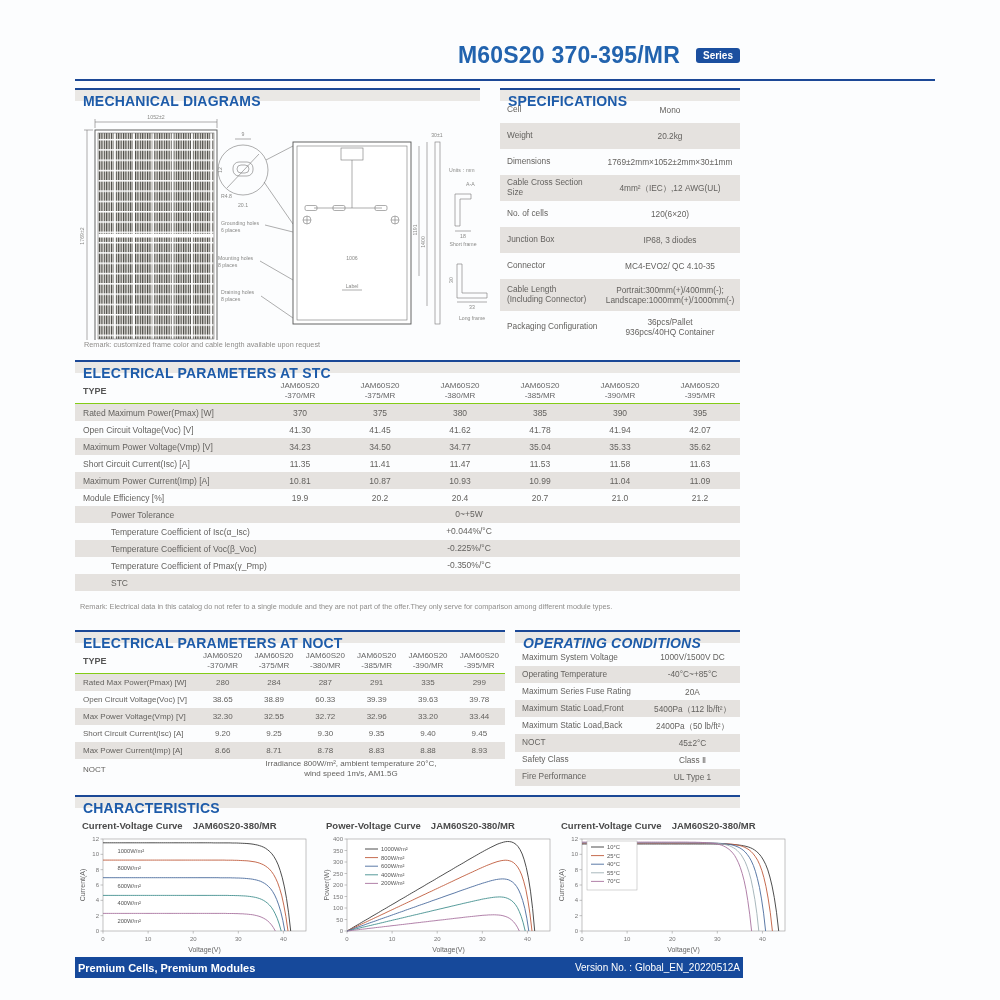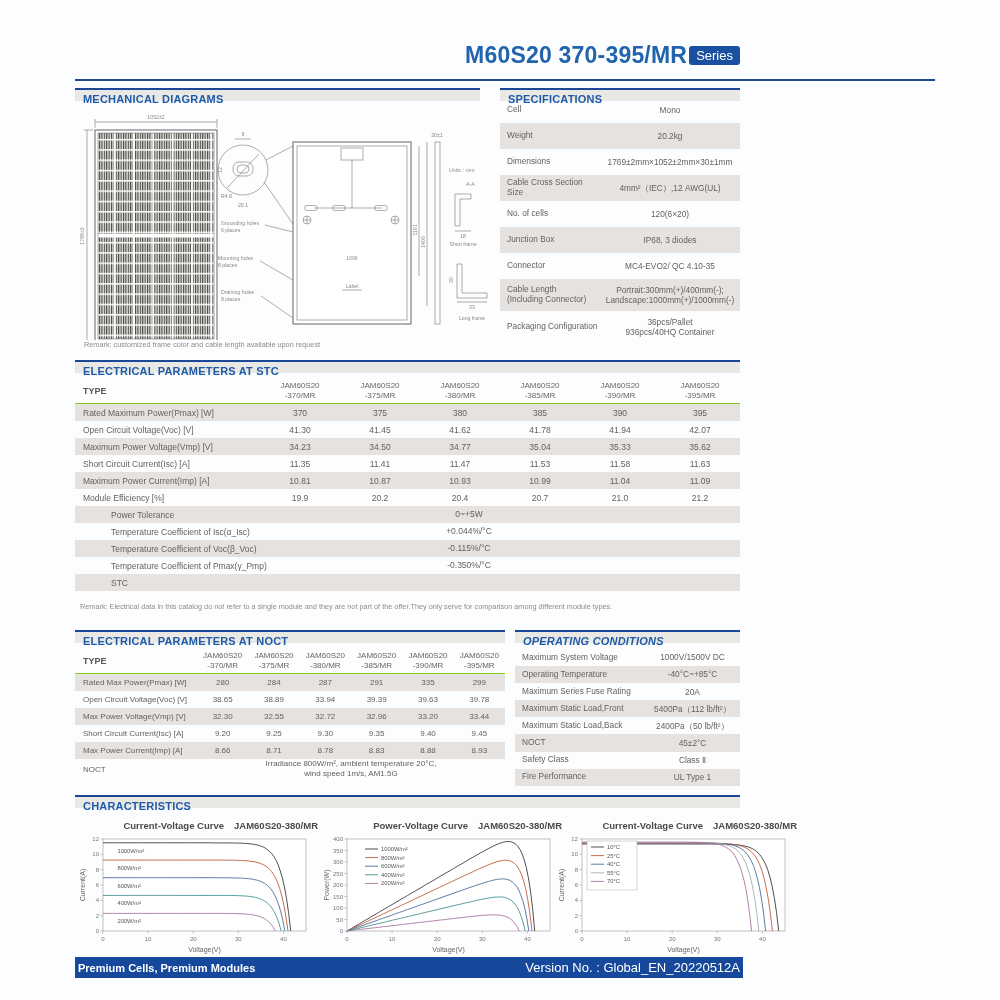--- a/index.html
+++ b/index.html
@@ -1,25 +1,25 @@
 <!DOCTYPE html>
 <html><head>
 <meta charset="utf-8">
 <style>
   html,body{margin:0;padding:0;}
   body{font-family:"Liberation Sans",sans-serif;background:#fff;}
   #page{position:relative;width:1000px;height:1000px;background:#fcfdfe;overflow:hidden;}
   
-  .hdr{position:absolute;top:42px;left:380px;width:360px;display:flex;align-items:center;justify-content:flex-end;gap:2px;}
+  .hdr{position:absolute;top:42px;left:380px;width:360px;display:flex;align-items:center;justify-content:flex-end;gap:16px;}
   .hdr .title{font-size:23px;font-weight:bold;color:#2263ae;letter-spacing:.2px;}
-  .hdr .badge{background:#1b4f9f;color:#fff;font-size:13px;font-weight:normal;padding:2px 7px;border-radius:3px;}
+  .hdr .badge{background:#1b4f9f;color:#fff;font-size:10px;font-weight:bold;padding:2px 7px;border-radius:3px;}
   .hrule{position:absolute;top:79px;left:75px;width:860px;height:2px;background:#1c4896;}
   
   .secbar{position:absolute;height:13px;padding:3px 0 2px 8px;background:#eae8e5;border-top:2px solid #1b4896;
-          color:#1d5ba9;font-weight:bold;font-size:11px;letter-spacing:.2px;box-sizing:border-box;padding-right:4px;}
+          color:#1d5ba9;font-weight:bold;font-size:14px;letter-spacing:.2px;box-sizing:border-box;padding-right:4px;}
   
   .kv{position:absolute;font-size:8.3px;color:#64625f;}
   .kv-row{display:grid;align-items:center;}
   .kv.specs .kv-row{grid-template-columns:100px 1fr;min-height:26px;}
   .kv.specs .kv-row.tall{min-height:32px;}
   .kv.oper .kv-row{grid-template-columns:130px 1fr;min-height:17.1px;}
   .kv-row.shade{background:#e5e2df;}
   .kv-label{padding-left:7px;white-space:pre-line;line-height:1.2;}
   .kv-value{text-align:center;white-space:pre-line;line-height:1.25;}
   
@@ -33,33 +33,33 @@
   .tr.shade{background:#e5e2df;}
   .th.type{font-weight:bold;padding-left:8px;font-size:9px;color:#555;}
   .th.model{white-space:pre-line;text-align:center;font-size:8px;color:#666;line-height:1.25;}
   .td.label{padding-left:8px;}
   .td.val{text-align:center;}
   .td.spanval{text-align:center;white-space:pre-line;line-height:1.25;}
   .mx.stcT .td.spanval{padding-right:90px;}
   .remark{position:absolute;font-size:7.3px;color:#8f8d8a;}
   
   .chart{position:absolute;width:240px;}
-  .chart-title{font-size:9.5px;font-weight:bold;color:#4a4a4a;margin:0 0 2px 4px;text-align:right;}
+  .chart-title{font-size:9.5px;font-weight:bold;color:#4a4a4a;margin:0 0 2px 4px;}
   .chart-sub{margin-left:10px;}
   .chart-svg{display:block;}
   
   .mech{position:absolute;left:75px;top:108px;}
   .ln{stroke:#777;stroke-width:0.6;fill:none;}
   .lnb{stroke:#555;stroke-width:0.9;fill:#fff;}
   .dt{font-size:5.2px;fill:#8a8a88;}
   
   .footer{position:absolute;top:957px;left:75px;width:668px;height:21px;background:#16499b;color:#fff;
           display:flex;justify-content:space-between;align-items:center;padding:0 3px;box-sizing:border-box;}
   .footer .fleft{font-size:11px;font-weight:bold;}
-  .footer .fright{font-size:13px;}
+  .footer .fright{font-size:10px;}
 </style>
 </head>
 <body>
 
 <div id="page">
 
   <div class="hdr">
     <span class="title">M60S20 370-395/MR</span>
     <span class="badge">Series</span>
   </div>
@@ -287,21 +287,21 @@
       <div class="tr stc span shade">
         <div class="td label">Power Tolerance</div>
         <div class="td spanval">0~+5W</div>
       </div>
       <div class="tr stc span">
         <div class="td label">Temperature Coefficient of Isc(α_Isc)</div>
         <div class="td spanval">+0.044%/°C</div>
       </div>
       <div class="tr stc span shade">
         <div class="td label">Temperature Coefficient of Voc(β_Voc)</div>
-        <div class="td spanval">-0.115%/°C</div>
+        <div class="td spanval">-0.225%/°C</div>
       </div>
       <div class="tr stc span">
         <div class="td label">Temperature Coefficient of Pmax(γ_Pmp)</div>
         <div class="td spanval">-0.350%/°C</div>
       </div>
       <div class="tr stc span shade">
         <div class="td label">STC</div>
       </div>
     </div>
   <div class="remark" style="top:602px;left:80px;">Remark: Electrical data in this catalog do not refer to a single module and they are not part of the offer.They only serve for comparison among different module types.</div>
@@ -329,21 +329,21 @@
         <div class="td val">284</div>
         <div class="td val">287</div>
         <div class="td val">291</div>
         <div class="td val">335</div>
         <div class="td val">299</div>
       </div>
       <div class="tr noct">
         <div class="td label">Open Circuit Voltage(Voc) [V]</div>
         <div class="td val">38.65</div>
         <div class="td val">38.89</div>
-        <div class="td val">33.94</div>
+        <div class="td val">60.33</div>
         <div class="td val">39.39</div>
         <div class="td val">39.63</div>
         <div class="td val">39.78</div>
       </div>
       <div class="tr noct shade">
         <div class="td label">Max Power Voltage(Vmp) [V]</div>
         <div class="td val">32.30</div>
         <div class="td val">32.55</div>
         <div class="td val">32.72</div>
         <div class="td val">32.96</div>

